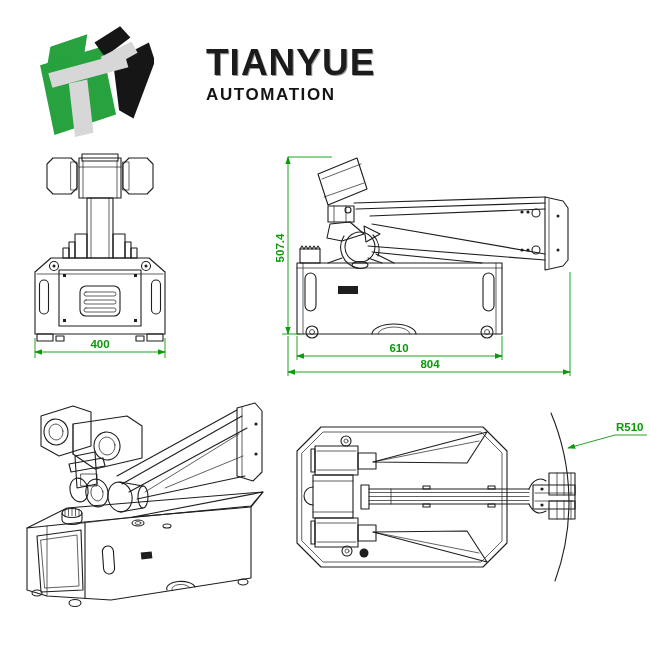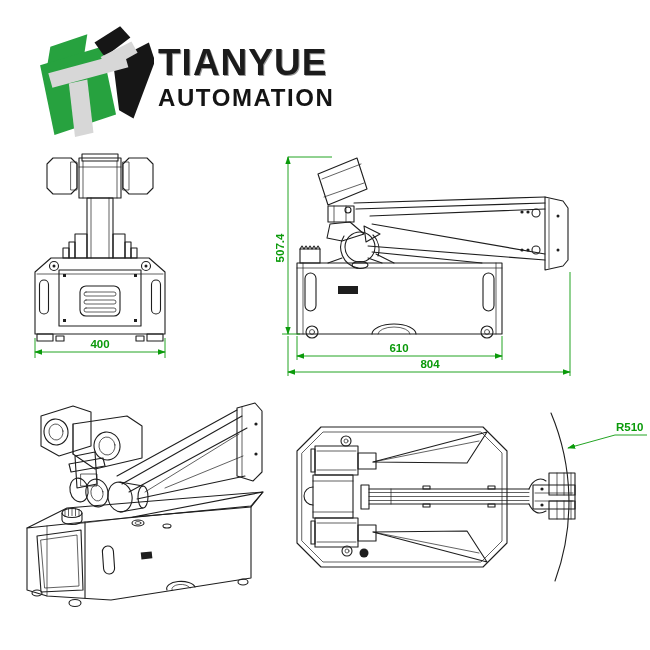--- a/index.html
+++ b/index.html
@@ -1,24 +1,24 @@
 <!DOCTYPE html>
 <html><head>
 <meta charset="utf-8">
 <style>
   html,body{margin:0;padding:0;}
   body{width:650px;height:650px;background:#ffffff;position:relative;overflow:hidden;
        font-family:"Liberation Sans",sans-serif;}
   .abs{position:absolute;}
   
-  #logo{left:36px;top:20px;display:flex;align-items:flex-start;}
+  #logo{left:36px;top:20px;display:flex;align-items:flex-start;gap:48px;}
   .brand{margin-left:4px;padding-top:24px;}
   .brand-name{font-size:37px;font-weight:bold;color:#1b1b1b;letter-spacing:1px;line-height:1;
               text-shadow:1px 1px 0 #9a9a9a;}
-  .brand-sub{font-size:24px;font-weight:bold;color:#141414;letter-spacing:1.6px;margin-top:5px;line-height:1;}
+  .brand-sub{font-size:17px;font-weight:bold;color:#141414;letter-spacing:1.6px;margin-top:5px;line-height:1;}
   
   .ln{fill:none;stroke:#1e1e1e;stroke-width:1.1;stroke-linejoin:round;stroke-linecap:round;}
   .tn{fill:none;stroke:#1e1e1e;stroke-width:.7;stroke-linejoin:round;stroke-linecap:round;}
   .fd{fill:#1e1e1e;stroke:none;}
   .dm{fill:none;stroke:#0a9a0a;stroke-width:.9;}
   .dt{font-size:11.5px;font-weight:bold;}
 </style>
 </head>
 <body>
 

